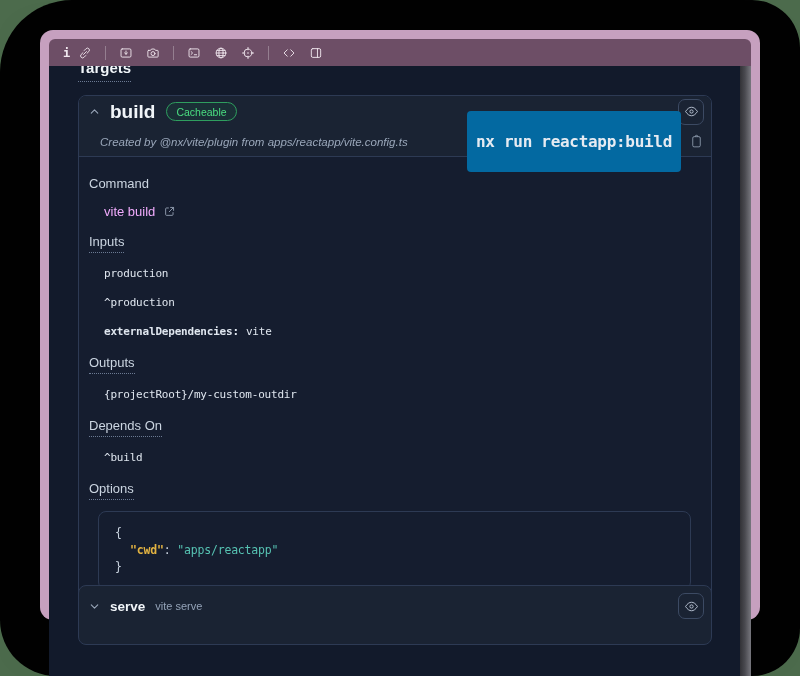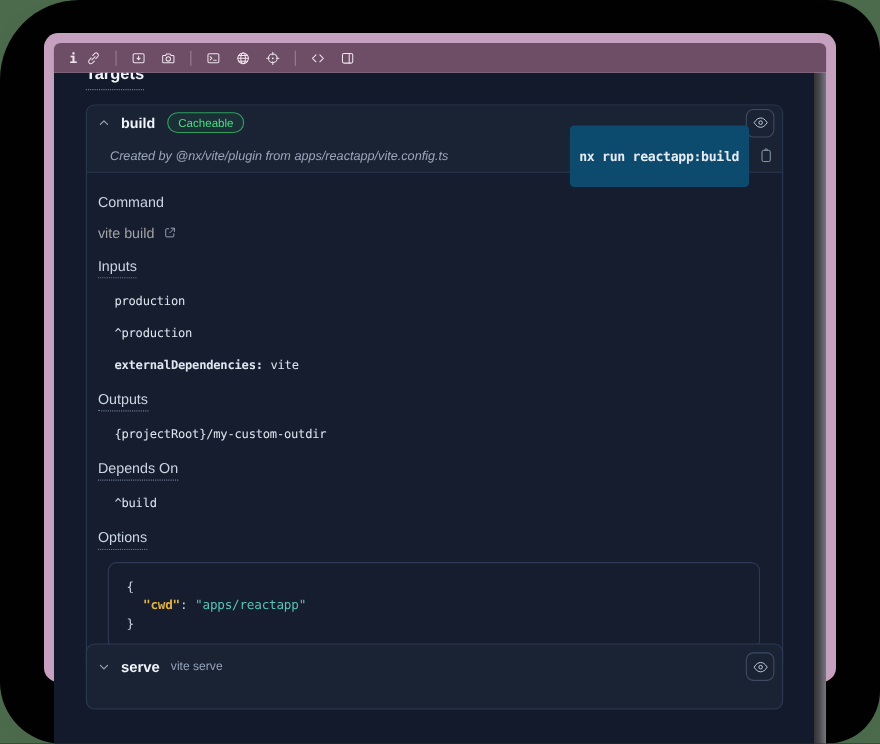--- a/index.html
+++ b/index.html
@@ -74,41 +74,41 @@
   }
   .card-build { top: 29px; }
   .card-serve { top: 519px; height: 60px; background: #1a2333; }
   .card-header { background: #1a2333; }
   .hdr-row {
     display: flex; align-items: center;
     padding: 0 7px 0 9px; height: 31px;
   }
   .hdr-row2 { height: 29px; padding: 0 8px 0 21px; }
   .chev { width: 13px; height: 13px; stroke: #9aa7ba; fill: none; stroke-width: 2; stroke-linecap: round; stroke-linejoin: round; margin-right: 9px; cursor: pointer; }
-  .target-name { color: #f1f5f9; font-size: 13px; font-weight: bold; }
+  .target-name { color: #f1f5f9; font-size: 19px; font-weight: bold; }
   .badge {
     margin-left: 11px;
     font-size: 10.5px; color: #4ade80;
     border: 1px solid #2f9e5f; border-radius: 999px;
     background: rgba(34,197,94,0.08);
     padding: 2.5px 9px;
   }
   .spacer { flex: 1; }
   .eye-btn {
     width: 26px; height: 26px;
     border: 1px solid #3c4a63; border-radius: 7px;
     display: flex; align-items: center; justify-content: center;
     cursor: pointer; background: transparent;
   }
   .eye-btn svg { width: 15px; height: 15px; stroke: #c3cede; fill: none; stroke-width: 1.4; }
   .created-by { color: #9aa7ba; font-size: 11.5px; font-style: italic; white-space: nowrap; }
   .run-chip {
     font-family: "DejaVu Sans Mono", monospace;
-    font-size: 12px; font-weight: bold; letter-spacing: -0.3px;
-    color: #e6ebf2; background: #0c4a6e;
+    font-size: 16px; font-weight: bold; letter-spacing: -0.3px;
+    color: #e6ebf2; background: #0369a1;
     border-radius: 4px; padding: 21px 9px;
     white-space: nowrap; cursor: pointer;
   }
   .copy-btn { margin-left: 9px; cursor: pointer; }
   .copy-btn svg { width: 13px; height: 15px; stroke: #9aa7ba; fill: none; stroke-width: 1.5; display: block; }
 
   .card-body {
     background: #151d2f;
     border-top: 1px solid #2d3a54;
     padding: 19px 10px 20px 10px;
@@ -118,21 +118,21 @@
     width: fit-content; margin-bottom: 13px;
   }
   .sec-label.dotted { border-bottom: 1px dotted #6b7a93; padding-bottom: 3px; margin-bottom: 11px; }
   .mono, .mono-line {
     font-family: "DejaVu Sans Mono", monospace;
     font-size: 11px; letter-spacing: -0.2px;
     color: #dfe6ef;
   }
   .mono-line { display: block; margin-left: 15px; line-height: 17px; margin-top: 12px; }
   .sec-gap { margin-bottom: 15px; }
-  .cmd-line { color: #a3a3a3; font-size: 13px; display: flex; align-items: center; gap: 8px; margin-bottom: 15px; }
+  .cmd-line { margin-left: 15px; color: #f0abfc; font-size: 13px; display: flex; align-items: center; gap: 8px; margin-bottom: 15px; }
   .ext-link { cursor: pointer; }
   .ext-link svg { width: 13px; height: 13px; stroke: #9aa7ba; fill: none; stroke-width: 1.6; stroke-linecap: round; display: block; }
   .bold { font-weight: bold; }
   .json-box {
     margin: 0 10px 0 9px;
     border: 1px solid #2d3a54; border-radius: 8px;
     padding: 13px 16px;
   }
   .json-line { display: block; font-family: "DejaVu Sans Mono", monospace; font-size: 11.5px; letter-spacing: -0.2px; line-height: 17px; color: #cbd5e1; }
   .json-indent { padding-left: 15px; }

